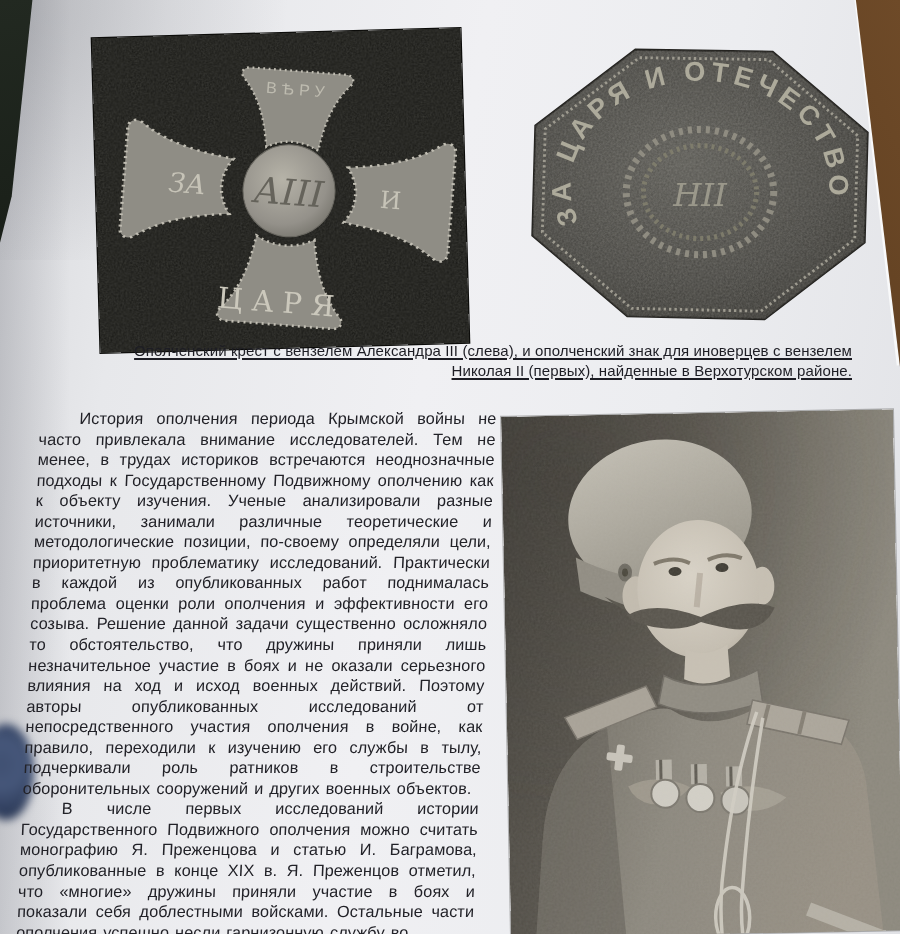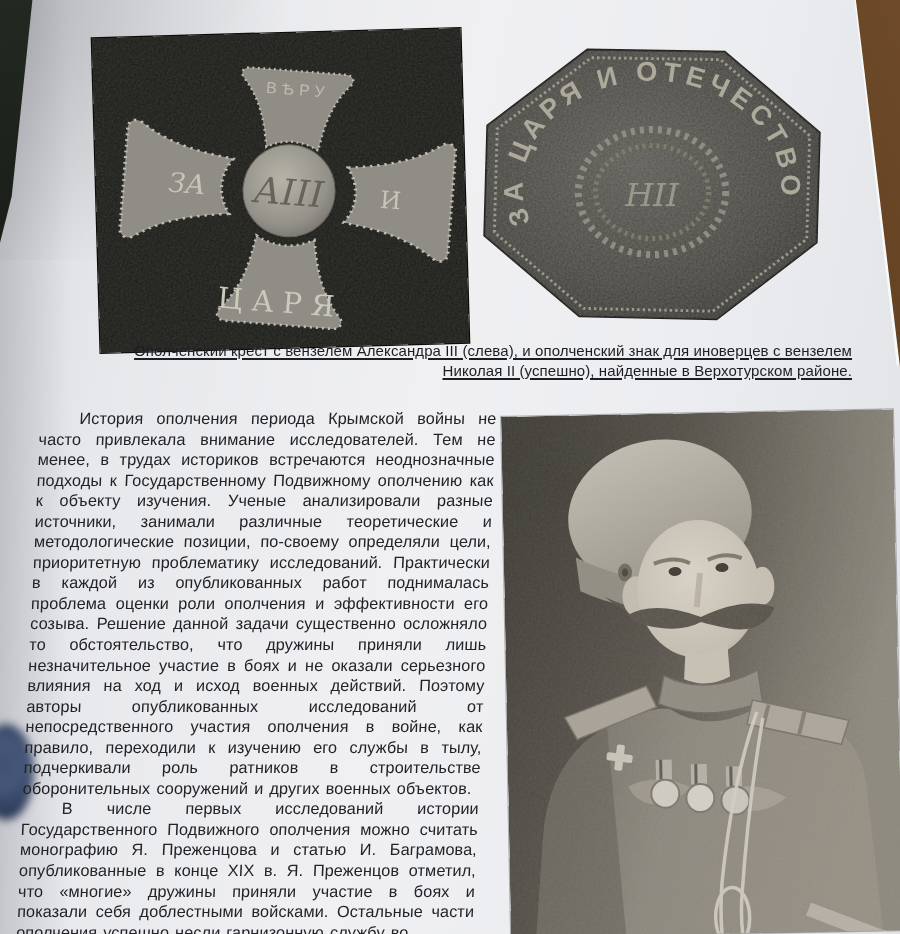--- a/index.html
+++ b/index.html
@@ -22,21 +22,21 @@
   
   .table-wedge{position:absolute;left:0;top:0;width:100%;height:100%;
       clip-path:polygon(95.1% 0,100% 0,100% 39.3%);
       background:linear-gradient(245deg,#6e4a28 0%,#4b3016 45%,#281808 100%);}
   .page-edge-line{position:absolute;left:854px;top:-4px;width:3px;height:372px;
       background:rgba(255,255,255,.75);transform:rotate(-6.6deg);transform-origin:top left;filter:blur(.6px);}
   
   .fig-cross{position:absolute;left:96px;top:33px;width:369px;height:315px;
       transform:rotate(-1.6deg);background:radial-gradient(circle at 45% 45%,#23231e,#131310 75%);
       box-shadow:0 0 0 1px #0c0c0a;}
-  .fig-badge{position:absolute;left:454px;top:32px;width:396px;height:306px;text-align:right;}
+  .fig-badge{position:absolute;left:502px;top:32px;width:396px;height:306px;text-align:right;}
   .fig-soldier{position:absolute;left:506px;top:413px;width:392px;height:521px;
       transform:rotate(-1.1deg);overflow:hidden;box-shadow:0 0 0 1px rgba(60,60,58,.35);}
   
   .caption{position:absolute;left:52px;top:341px;width:800px;text-align:right;
       font-size:15px;line-height:19.5px;color:#1d1d24;letter-spacing:.1px;}
   .caption .u{text-decoration:underline;text-decoration-thickness:1.5px;text-underline-offset:2px;}
   .cap2{filter:blur(.2px);}
   
   .text-col{position:absolute;left:40px;top:408px;width:457px;height:526px;overflow:hidden;
       transform:skewX(-2.6deg);transform-origin:0 0;
@@ -117,21 +117,21 @@
         <text class="serif" x="196" y="172" font-size="32" font-style="italic" text-anchor="middle" fill="#a19e90" opacity=".9">НII</text>
         <text font-size="27" font-weight="bold" letter-spacing="5" fill="#b2af9f" opacity=".95">
           <textPath href="#rimPath">ЗА ЦАРЯ И ОТЕЧЕСТВО</textPath>
         </text>
       </g>
     </svg>
   </div>
 
   <div class="caption">
     <div><span class="u">Ополченский крест с вензелем Александра III (слева), и ополченский знак для иноверцев с вензелем</span></div>
-    <div class="cap2"><span class="u">Николая II (успешно), найденные в Верхотурском районе.</span></div>
+    <div class="cap2"><span class="u">Николая II (первых), найденные в Верхотурском районе.</span></div>
   </div>
 
   <div class="text-col">
     <p>История ополчения периода Крымской войны не часто привлекала внимание исследователей. Тем не менее, в трудах историков встречаются неоднозначные подходы к Государственному Подвижному ополчению как к объекту изучения. Ученые анализировали разные источники, занимали различные теоретические и методологические позиции, по-своему определяли цели, приоритетную проблематику исследований. Практически в каждой из опубликованных работ поднималась проблема оценки роли ополчения и эффективности его созыва. Решение данной задачи существенно осложняло то обстоятельство, что дружины приняли лишь незначительное участие в боях и не оказали серьезного влияния на ход и исход военных действий. Поэтому авторы опубликованных исследований от непосредственного участия ополчения в войне, как правило, переходили к изучению его службы в тылу, подчеркивали роль ратников в строительстве оборонительных сооружений и других военных объектов.</p>
     <p>В числе первых исследований истории Государственного Подвижного ополчения можно считать монографию Я. Преженцова и статью И. Баграмова, опубликованные в конце XIX в. Я. Преженцов отметил, что «многие» дружины приняли участие в боях и показали себя доблестными войсками. Остальные части ополчения успешно несли гарнизонную службу во</p>
   </div>
 
   <div class="fig-soldier">
     <svg width="392" height="560" viewBox="0 0 392 560" preserveAspectRatio="none">
       <defs>

